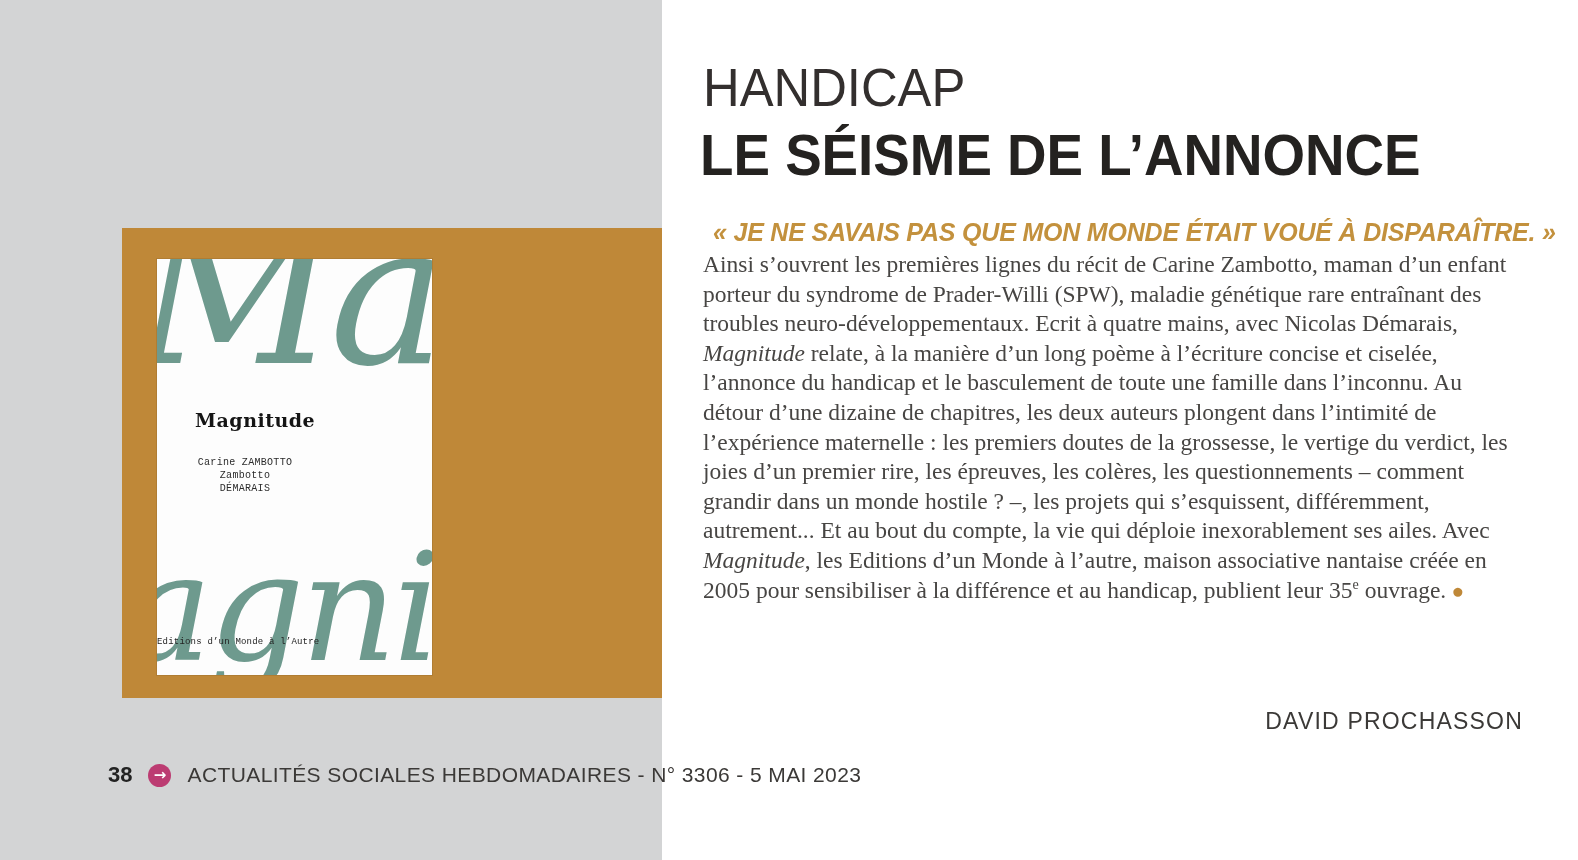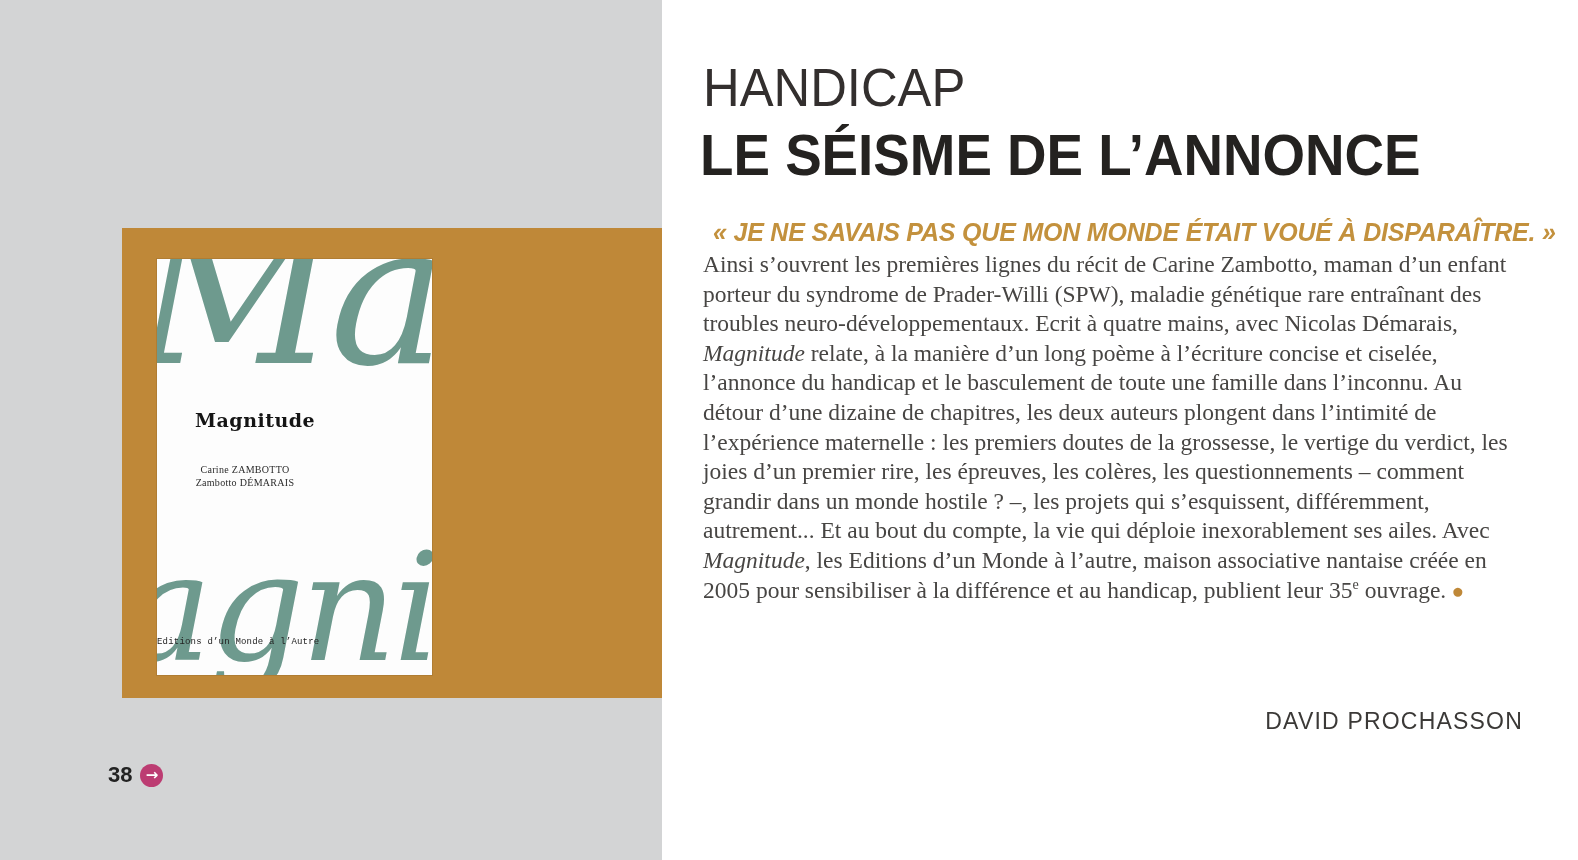--- a/index.html
+++ b/index.html
@@ -20,42 +20,42 @@
   
   .mustard{position:absolute;left:122px;top:228px;width:540px;height:470px;background:var(--mustard,#bf8838);}
   .cover{position:absolute;left:35px;top:31px;width:275px;height:416px;background:#fdfdfd;overflow:hidden;
     box-shadow:0 0 0 1px rgba(0,0,0,.08);}
   .script{position:absolute;font-family:"DejaVu Serif",serif;font-style:italic;color:var(--teal,#6e9a8e);
     font-weight:400;white-space:nowrap;pointer-events:none;}
   .script-top{left:-22px;top:-78px;font-size:196px;letter-spacing:-6px;}
   .script-bottom{left:-34px;top:262px;font-size:150px;letter-spacing:-4px;}
   .cover-text-block{position:absolute;left:38px;top:150px;width:100px;text-align:center;}
   .cover-title{font-family:"DejaVu Serif",serif;font-weight:bold;font-size:19px;color:#151515;letter-spacing:.5px;}
-  .cover-authors{margin-top:32px;font-family:Liberation Serif, serif;font-size:10px;line-height:13px;color:#2b2b2b;letter-spacing:.3px;}
+  .cover-authors{margin-top:25px;font-family:Liberation Mono, monospace;font-size:10px;line-height:13px;color:#2b2b2b;letter-spacing:.3px;}
   .cover-publisher{position:absolute;left:0;right:0;top:378px;text-align:left;
     font-family:Liberation Mono, monospace;font-size:9px;color:#222;letter-spacing:.2px;}
 
   
   .article{position:absolute;left:703px;top:0;width:820px;}
   .kicker{position:absolute;left:0;top:56px;font-size:54px;font-weight:400;color:#332f2e;
     letter-spacing:0;transform:scaleX(.94);transform-origin:left;white-space:nowrap;}
   .headline{position:absolute;left:-3px;top:122px;font-size:57px;font-weight:800;color:#242220;
     transform:scaleX(.96);transform-origin:left;white-space:nowrap;letter-spacing:0;}
   .lead{position:absolute;left:10px;top:218px;width:820px;font-size:25px;font-weight:bold;font-style:italic;
     color:var(--gold_text,#c3913d);letter-spacing:-.2px;white-space:nowrap;}
   .body-copy{position:absolute;left:0;top:250px;width:822px;font-size:23.5px;line-height:29.6px;
     color:#474543;font-weight:400;font-family:Liberation Serif, serif;}
   .body-copy .seg-i{font-style:italic;}
   .body-copy sup{font-size:60%;line-height:0;}
   .body-copy .seg-dot{color:var(--mustard,#bf8838);font-size:21px;}
   .byline{position:absolute;left:0;top:684px;width:820px;text-align:right;font-size:23px;
     color:#3b3937;letter-spacing:1.2px;margin-top:24px;}
 
   
-  .footer{position:absolute;left:108px;top:762px;display:flex;align-items:center;gap:8px;}
+  .footer{position:absolute;left:108px;top:762px;display:flex;align-items:center;gap:16px;}
   .footer .pageno{font-size:22px;font-weight:bold;color:#222;}
   .footer .arrow-badge{width:23px;height:23px;font-size:15px;line-height:23px;margin:0;
     background:var(--magenta,#bc3c72);vertical-align:0;}
   .footer .footer-text{font-size:21px;color:#3b3937;letter-spacing:.4px;}
 </style>
 </head>
 <body>
 
 <div class="page">
 
@@ -81,15 +81,16 @@
     <div class="kicker">HANDICAP</div>
     <div class="headline">LE SÉISME DE L’ANNONCE</div>
     <div class="lead">« JE NE SAVAIS PAS QUE MON MONDE ÉTAIT VOUÉ À DISPARAÎTRE. »</div>
     <div class="body-copy"><span class="seg-n">Ainsi s’ouvrent les premières lignes du récit de Carine Zambotto, maman d’un enfant porteur du syndrome de Prader-Willi (SPW), maladie génétique rare entraînant des troubles neuro-développementaux. Ecrit à quatre mains, avec Nicolas Démarais, </span><span class="seg-i">Magnitude</span><span class="seg-n"> relate, à la manière d’un long poème à l’écriture concise et ciselée, l’annonce du handicap et le basculement de toute une famille dans l’inconnu. Au détour d’une dizaine de chapitres, les deux auteurs plongent dans l’intimité de l’expérience maternelle : les premiers doutes de la grossesse, le vertige du verdict, les joies d’un premier rire, les épreuves, les colères, les questionnements – comment grandir dans un monde hostile ? –, les projets qui s’esquissent, différemment, autrement... Et au bout du compte, la vie qui déploie inexorablement ses ailes. Avec </span><span class="seg-i">Magnitude</span><span class="seg-n">, les Editions d’un Monde à l’autre, maison associative nantaise créée en 2005 pour sensibiliser à la différence et au handicap, publient leur 35</span><sup class="seg-sup">e</sup><span class="seg-n"> ouvrage.</span><span class="seg-dot"> ●</span></div>
     <div class="byline">DAVID PROCHASSON</div>
   </div>
 
   <div class="footer">
     <span class="pageno">38</span>
     <span class="arrow-badge">→</span>
+    <span class="footer-text">ACTUALITÉS SOCIALES HEBDOMADAIRES - N° 3306 - 5 MAI 2023</span>
   </div>
 
 </div>
 
 </body></html>

